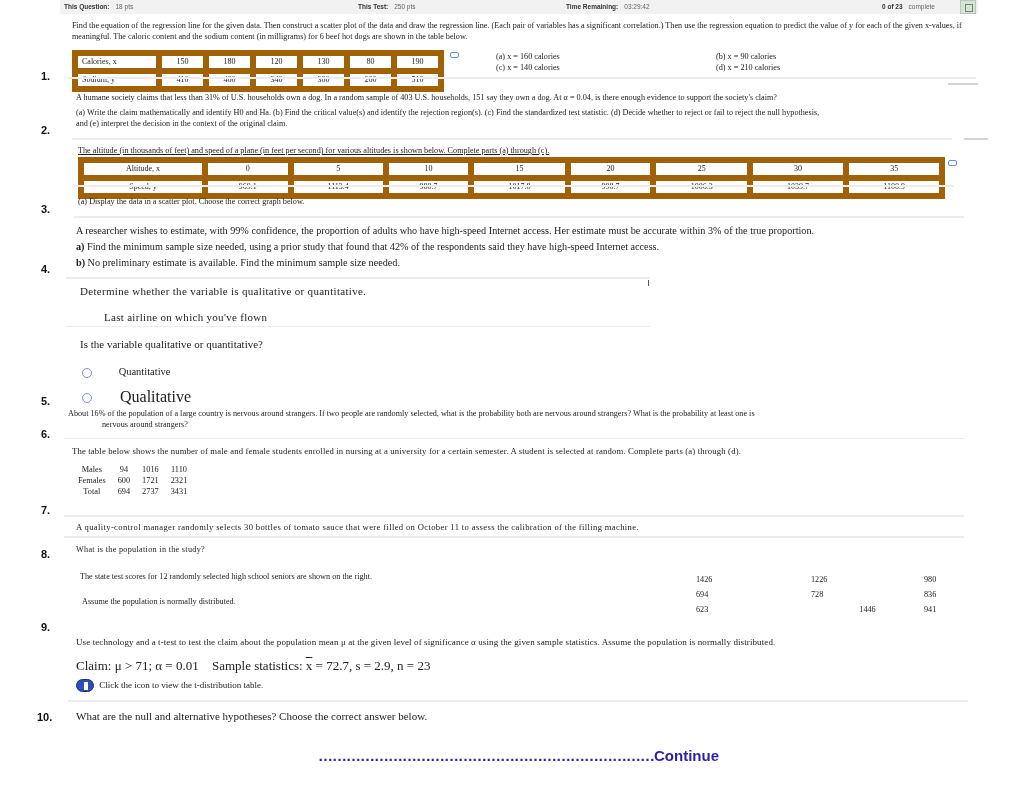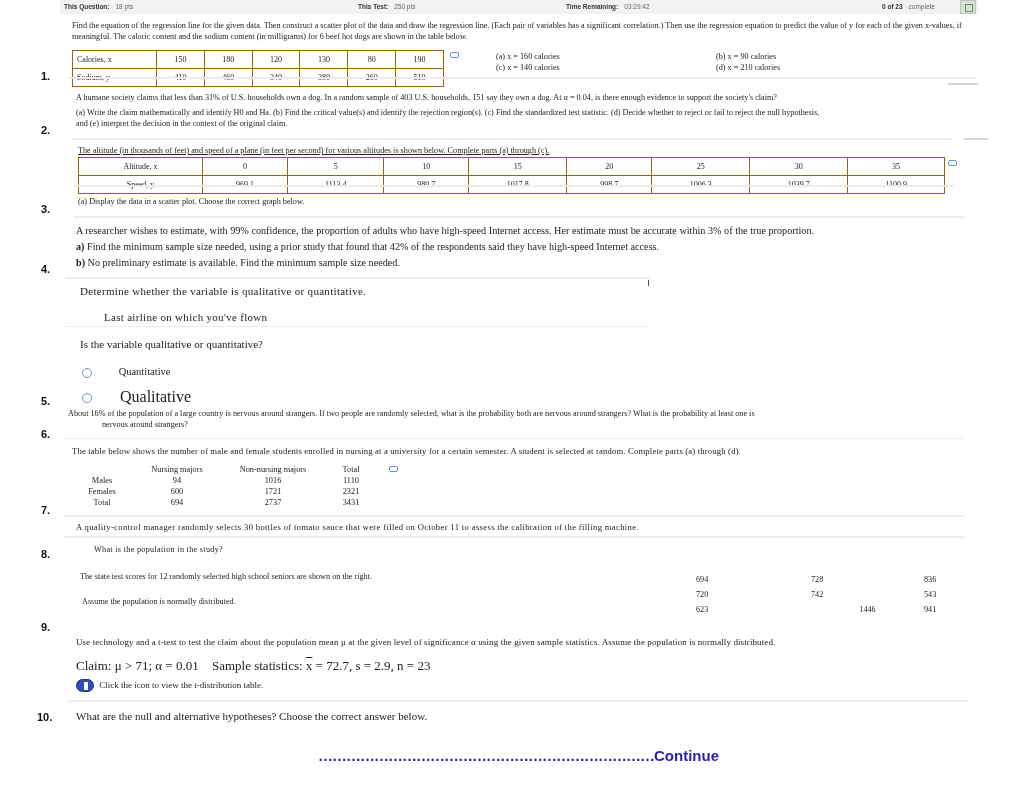--- a/index.html
+++ b/index.html
@@ -14,21 +14,21 @@
   .topbar .seg { position: absolute; top: 3px; white-space: nowrap; }
   .expand-btn { position: absolute; right: 2px; top: 0; width: 16px; height: 14px; background: #d6e3d6; border: 1px solid #b8c8b8; }
   .expand-btn::before { content: ""; position: absolute; left: 4px; top: 3px; width: 6px; height: 6px; border: 1px solid #6a8a6a; }
 
   .qnum { position: absolute; left: 41px; font-family: "Liberation Sans", sans-serif; font-weight: bold; font-size: 11px; color: #111; }
   .txt { font-size: 8.2px; line-height: 11px; color: #222; }
   .txt-lg { font-size: 10px; line-height: 16px; color: #222; }
   .rule { position: absolute; height: 2px; background: #ececec; }
 
   table.grid { border-collapse: collapse; font-size: 8px; }
-  table.grid td { border: 1px solid #a16207; padding: 0 4px; height: 18px; line-height: 10px; text-align: center; }
+  table.grid td { border: 6px solid #a16207; padding: 0 4px; height: 18px; line-height: 10px; text-align: center; }
   table.grid td.hdr { text-align: left; }
   .tbl-icon { display: inline-block; width: 9px; height: 6px; border: 1.5px solid #6b8fd6; border-radius: 2px; }
 
   .radio { display: inline-block; width: 10px; height: 10px; border: 1.5px solid #7f8fd0; border-radius: 50%; vertical-align: middle; }
   table.plain { border-collapse: collapse; font-size: 8.3px; }
   table.plain td { padding: 0 6px; line-height: 11px; text-align: center; }
   table.plain td.rl { text-align: center; }
 
   .continue { left: 318px; top: 747px; font-family: "Liberation Sans", sans-serif; font-weight: bold; font-size: 15px; color: #2a1fa8; white-space: nowrap; }
   .book-icon { display: inline-block; width: 18px; height: 13px; border-radius: 7px; background: #2b4fb8; border: 1px solid #1b2f80; vertical-align: middle; position: relative; }
@@ -148,27 +148,20 @@
 <div class="qnum" style="top:395px;">5.</div>
 
 <div class="abs txt" style="left:68px; top:408px; white-space:nowrap;">About 16% of the population of a large country is nervous around strangers. If two people are randomly selected, what is the probability both are nervous around strangers? What is the probability at least one is</div>
 <div class="abs txt" style="left:68px; top:419px; white-space:nowrap;margin-left:34px;">nervous around strangers?</div>
 <div class="rule" style="left:64px; top:438px; width:900px; height:1px;"></div>
 <div class="qnum" style="top:428px;">6.</div>
 
 <div class="abs" style="left:72px; top:446px; font-size:8.7px; white-space:nowrap; letter-spacing:0.15px;">The table below shows the number of male and female students enrolled in nursing at a university for a certain semester. A student is selected at random. Complete parts (a) through (d).</div>
 <table class="abs plain" style="left:72px; top:464px;">
   <tbody>
-      <tr>
-    <td style="width:60px;"></td>
-    <td style="width:90px;">Nursing majors</td>
-    <td style="width:102px;">Non-nursing majors</td>
-    <td style="width:54px;">Total</td>
-    <td style="width:30px;"><span class="tbl-icon"></span></td>
-  </tr>
   <tr>
     <td class="rl">Males</td>
     <td>94</td>
     <td>1016</td>
     <td>1110</td>
     <td></td>
   </tr>
   <tr>
     <td class="rl">Females</td>
     <td>600</td>
@@ -183,37 +176,37 @@
     <td>3431</td>
     <td></td>
   </tr>
 </tbody>
   </table>
 <div class="rule" style="left:64px; top:515px; width:900px;"></div>
 <div class="qnum" style="top:504px;">7.</div>
 
 <div class="abs" style="left:76px; top:522px; font-size:8.6px; white-space:nowrap; letter-spacing:0.35px;">A quality-control manager randomly selects 30 bottles of tomato sauce that were filled on October 11 to assess the calibration of the filling machine.</div>
 <div class="rule" style="left:64px; top:536px; width:900px;"></div>
-<div class="abs" style="left:94px; top:545px; font-size:8.2px; letter-spacing:0.3px;">What is the population in the study?</div>
+<div class="abs" style="left:76px; top:545px; font-size:8.2px; letter-spacing:0.3px;">What is the population in the study?</div>
 <div class="qnum" style="top:548px;">8.</div>
 
 <div class="abs txt" style="left:80px; top:571px; white-space:nowrap;">The state test scores for 12 randomly selected high school seniors are shown on the right.</div>
 <div class="abs txt" style="left:82px; top:596px; white-space:nowrap;">Assume the population is normally distributed.</div>
 <div class="abs" style="left:696px; top:572px; width:250px; font-size:8.2px; line-height:15px;">
+  <div style="display:flex;">
+    <span style="width:115px;">1426</span>
+    <span style="width:113px;">1226</span>
+    <span>980</span>
+  </div>
   <div style="display:flex;">
     <span style="width:115px;">694</span>
     <span style="width:113px;">728</span>
     <span>836</span>
   </div>
   <div style="display:flex;">
-    <span style="width:115px;">720</span>
-    <span style="width:113px;">742</span>
-    <span>543</span>
-  </div>
-  <div style="display:flex;">
     <span style="width:115px;">623</span>
     <span style="width:113px;text-align:center;">1446</span>
     <span>941</span>
   </div>
 </div>
 <div class="qnum" style="top:621px;">9.</div>
 
 <div class="abs" style="left:76px; top:637px; font-size:9px; white-space:nowrap; letter-spacing:0.1px;">Use technology and a t-test to test the claim about the population mean μ at the given level of significance α using the given sample statistics. Assume the population is normally distributed.</div>
 <div class="abs" style="left:76px; top:658px; font-size:13px; white-space:nowrap;">
   <span>Claim: μ &gt; 71; α = 0.01</span>

